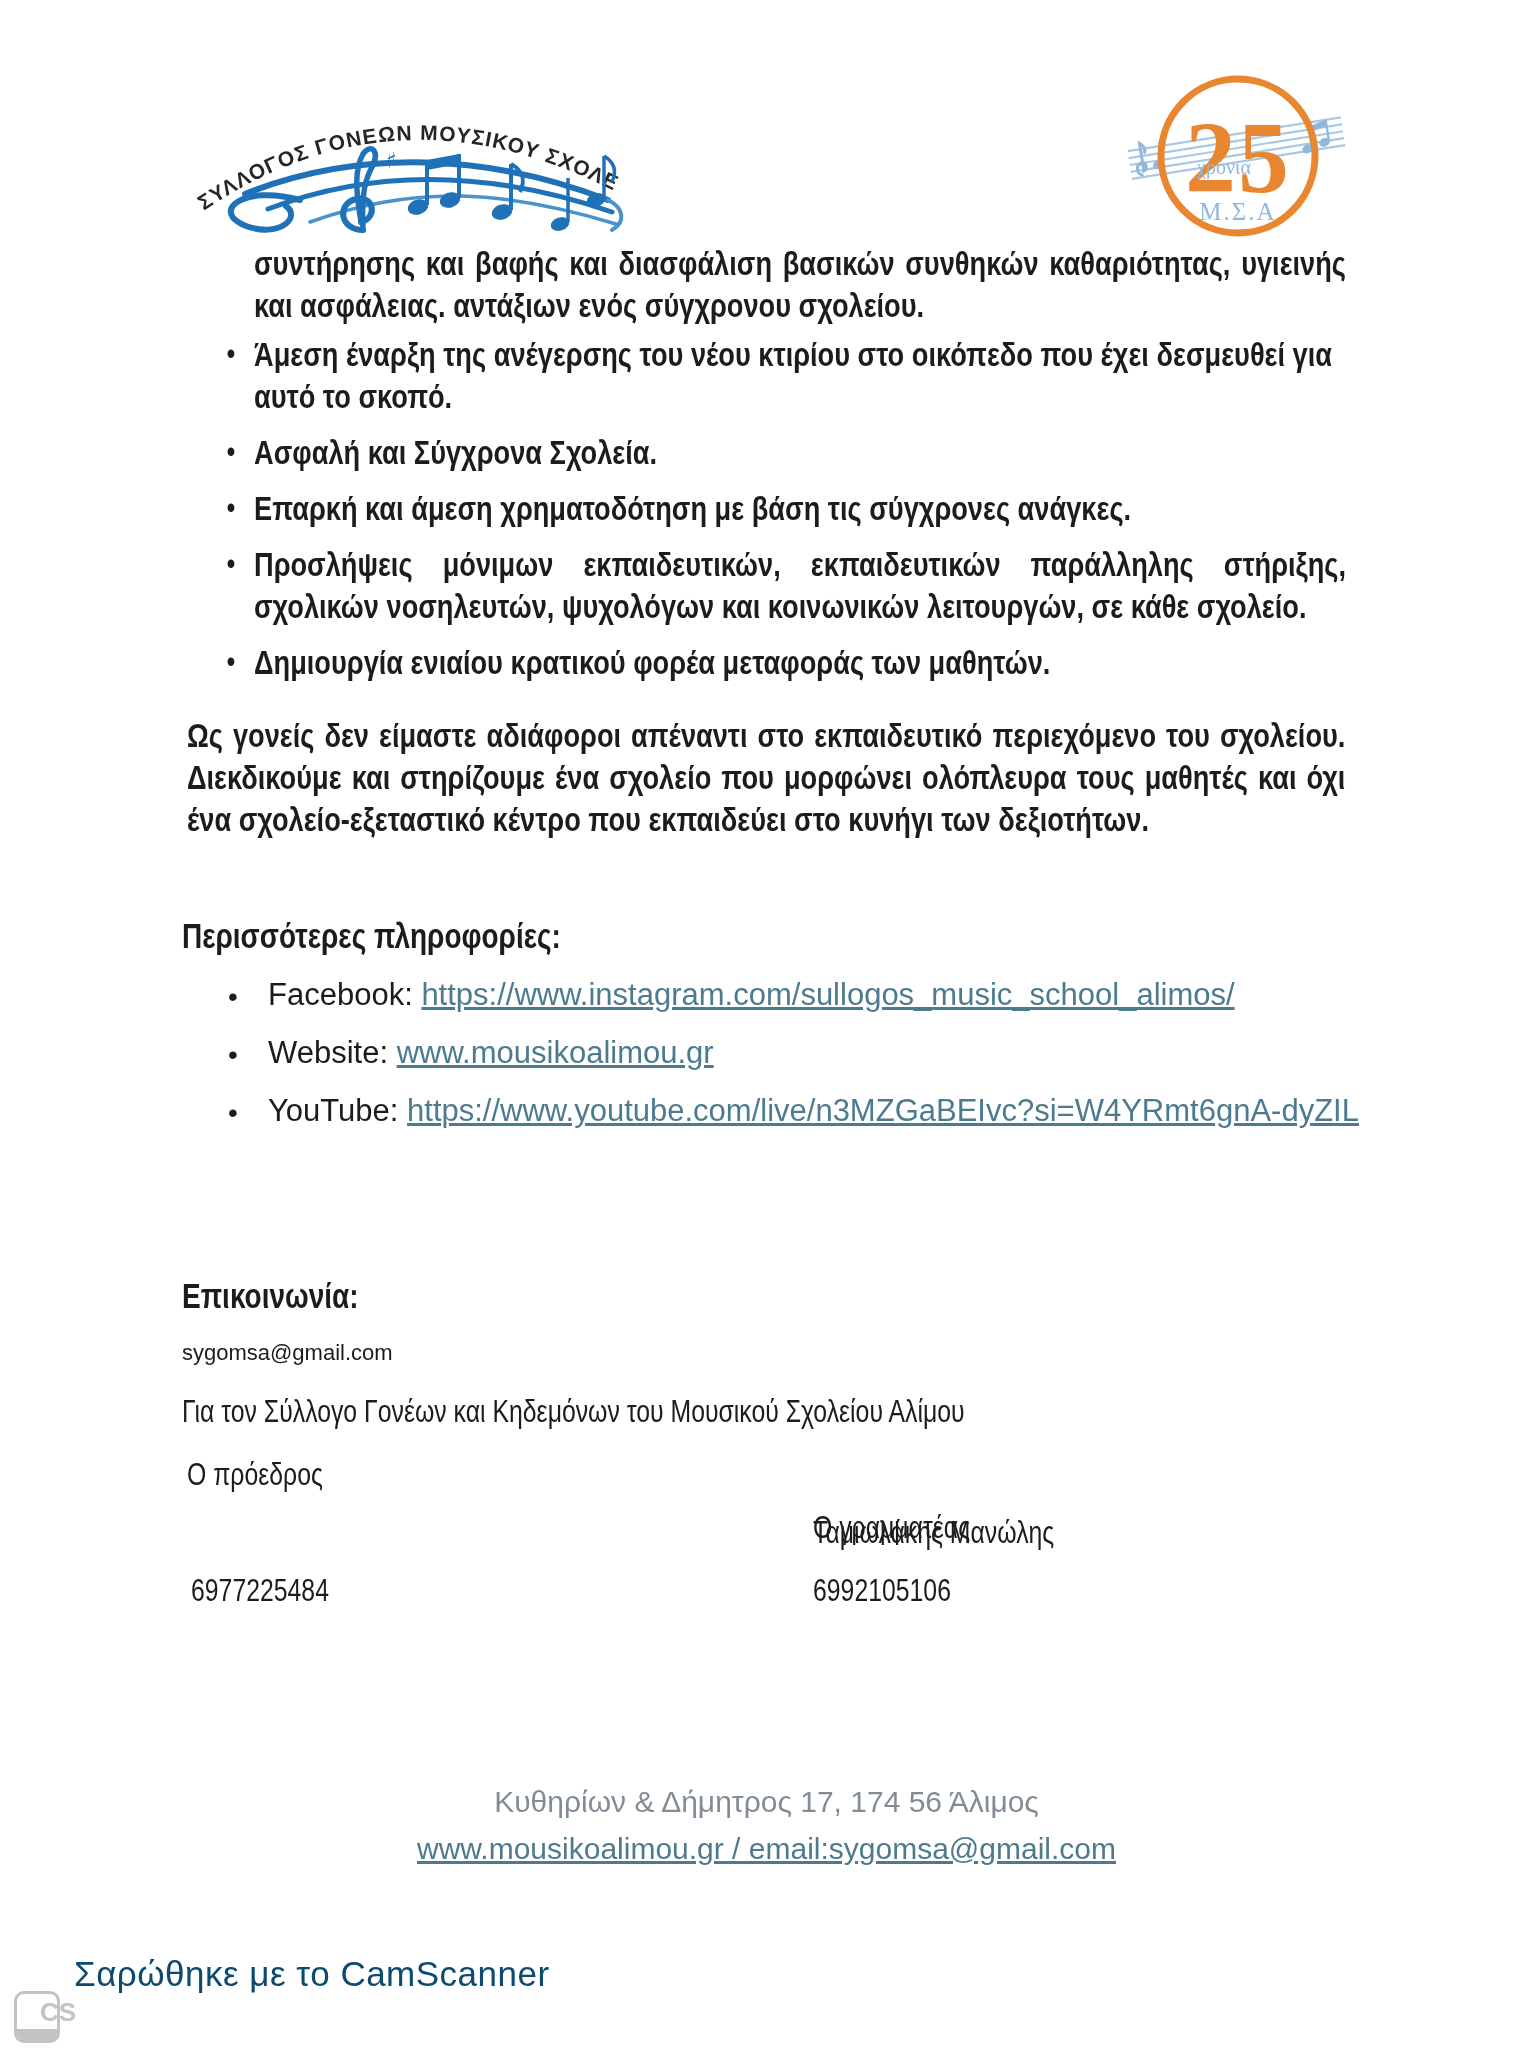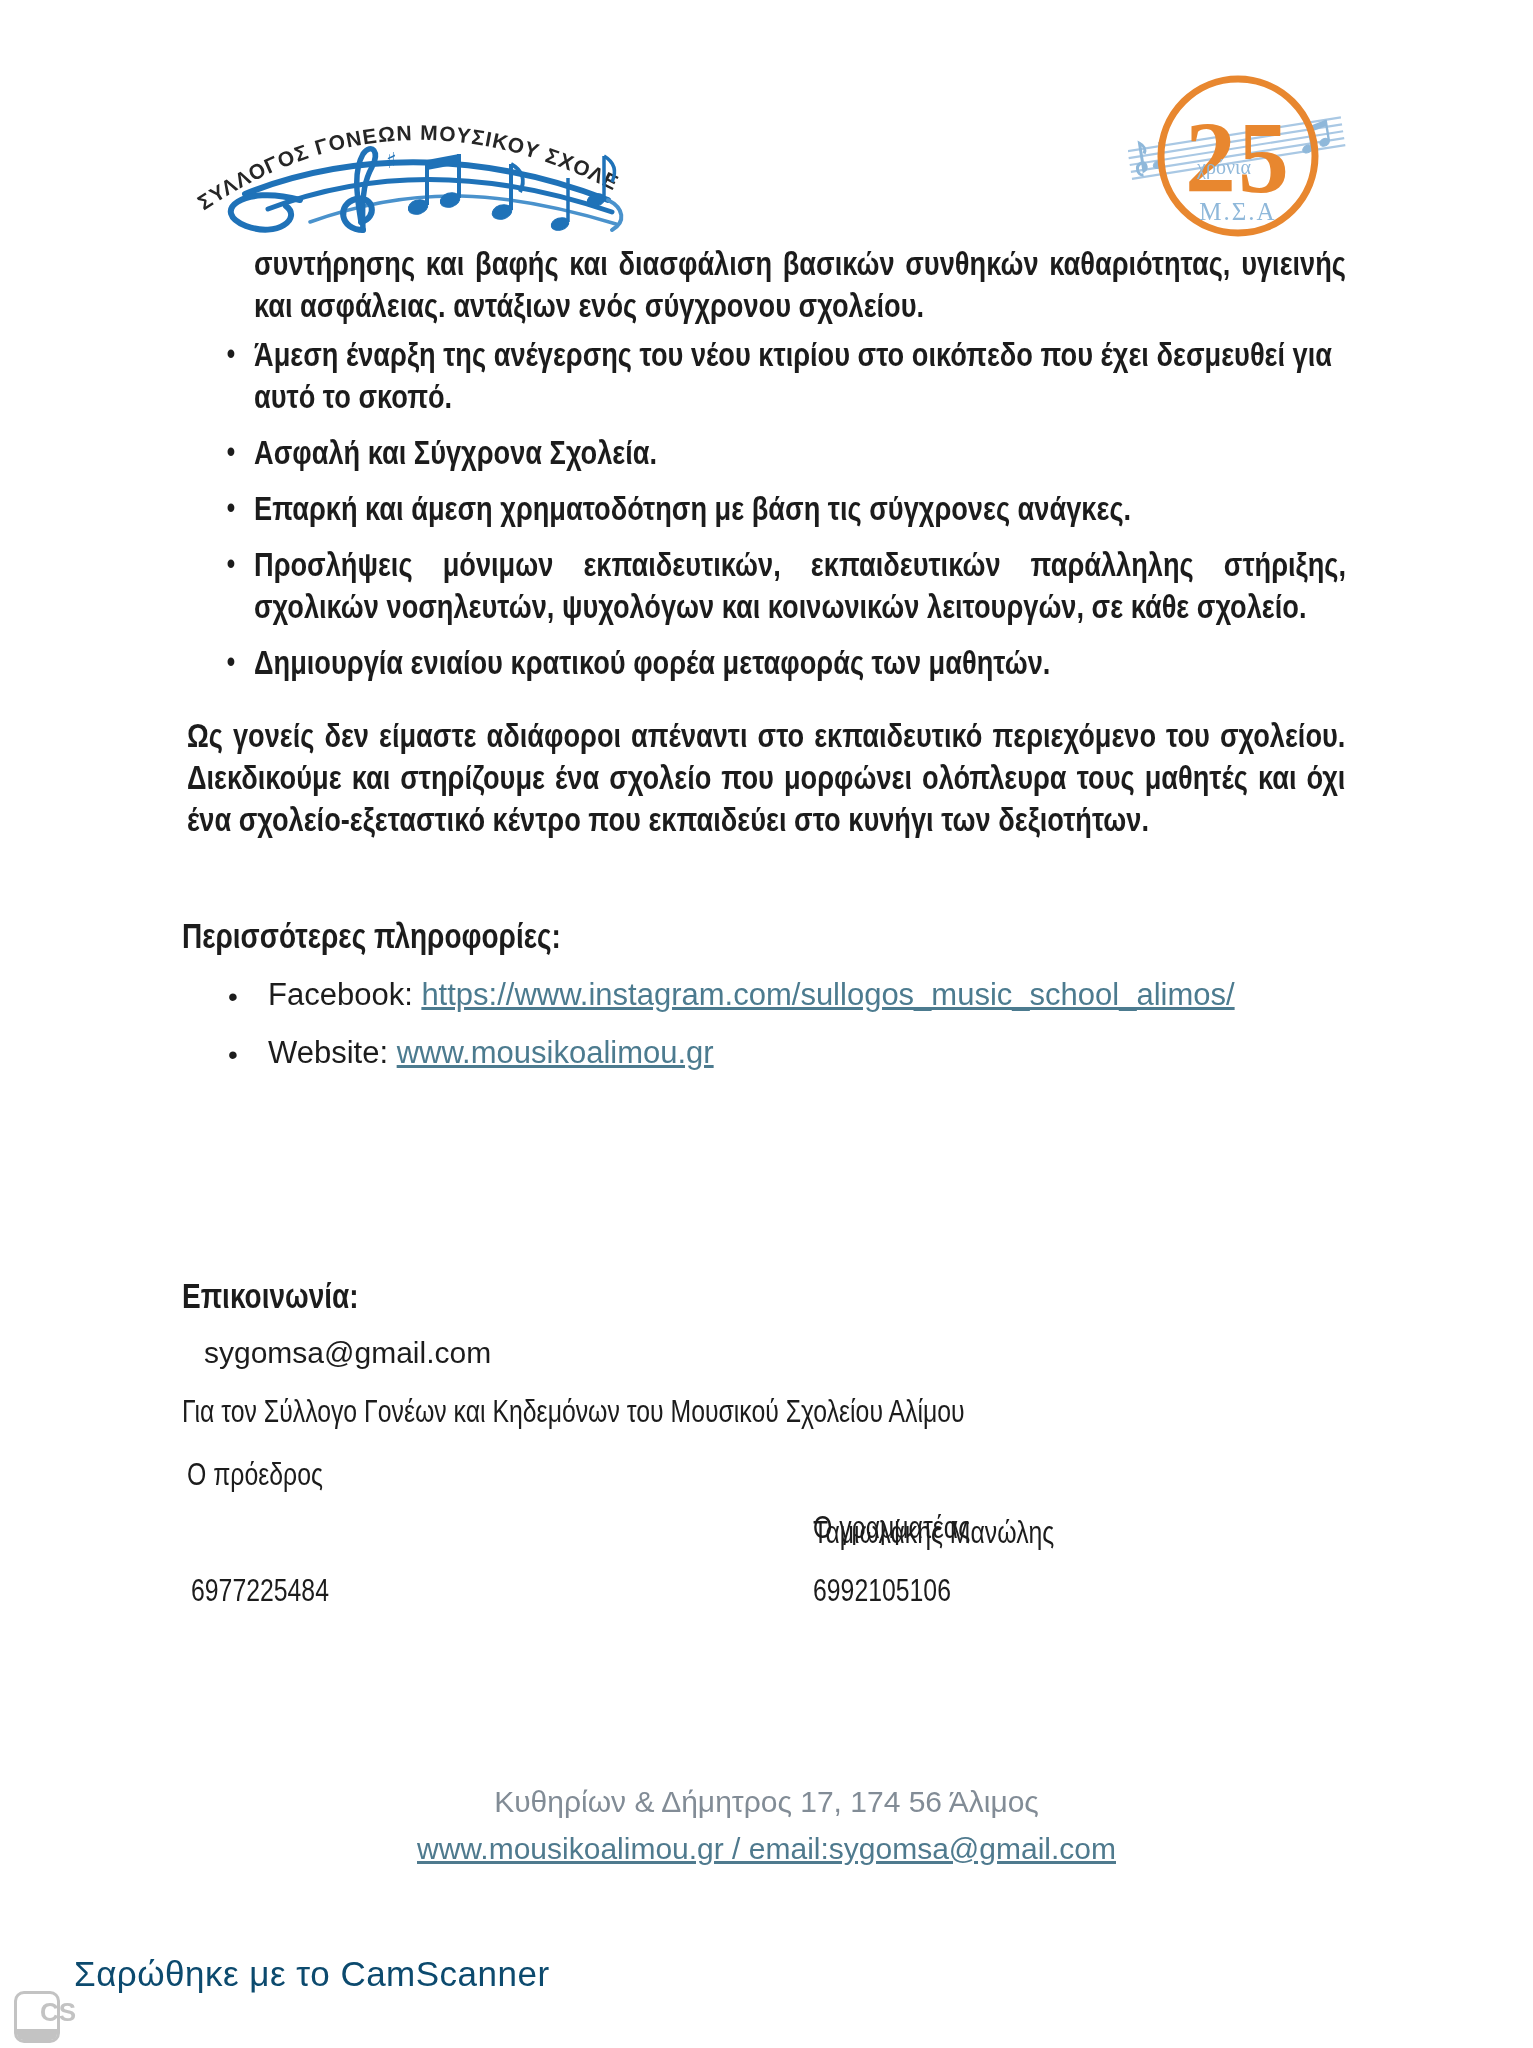--- a/index.html
+++ b/index.html
@@ -23,21 +23,21 @@
   }
   
   .link-row{position:relative;height:58px;font-size:31px;line-height:40px;white-space:nowrap;}
   .link-row::before{
     content:"•";position:absolute;left:-40px;top:2px;font-size:28px;color:#1c1c1c;
   }
   .link-label{color:#1c1c1c;}
   .link-url{color:#4c7b8f;text-decoration:underline;}
 
   .contact-line{font-size:31px;line-height:40px;white-space:nowrap;}
-  .plain-line{font-size:30px;line-height:40px;white-space:nowrap;margin-left:22px;}
+  .plain-line{font-size:22px;line-height:40px;white-space:nowrap;}
 
   .footer-block{position:absolute;left:0;right:0;top:1778px;text-align:center;
     color:#828c96;font-size:30px;line-height:47px;}
   .footer-link{color:#4f7a8e;text-decoration:underline;}
 
   
   .cs-badge{
     position:absolute;left:14px;top:1991px;width:46px;height:52px;
     border:3px solid #c3c3c3;border-radius:10px;box-sizing:border-box;background:#ffffff;
   }
@@ -157,20 +157,23 @@
     <div class="cnd bold nowrap" style="font-size:35px;">Περισσότερες πληροφορίες:</div>
   </div>
 
   <div class="abs" style="left:268px;top:975px;">
     <div class="link-row">
       <span class="link-label">Facebook: </span><span class="link-url">https://www.instagram.com/sullogos_music_school_alimos/</span>
     </div>
     <div class="link-row">
       <span class="link-label">Website: </span><span class="link-url">www.mousikoalimou.gr</span>
     </div>
+    <div class="link-row">
+      <span class="link-label">YouTube: </span><span class="link-url">https://www.youtube.com/live/n3MZGaBEIvc?si=W4YRmt6gnA-dyZIL</span>
+    </div>
   </div>
 
   <div class="abs" style="left:182px;top:1276px;">
     <div class="cnd bold nowrap" style="font-size:35px;">Επικοινωνία:</div>
   </div>
 
   <div class="abs plain-line" style="left:182px;top:1333px;">sygomsa@gmail.com</div>
 
   <div class="abs" style="left:182px;top:1392px;">
     <div class="cnd contact-line" style="width:1200px;">Για τον Σύλλογο Γονέων και Κηδεμόνων του Μουσικού Σχολείου Αλίμου</div>

